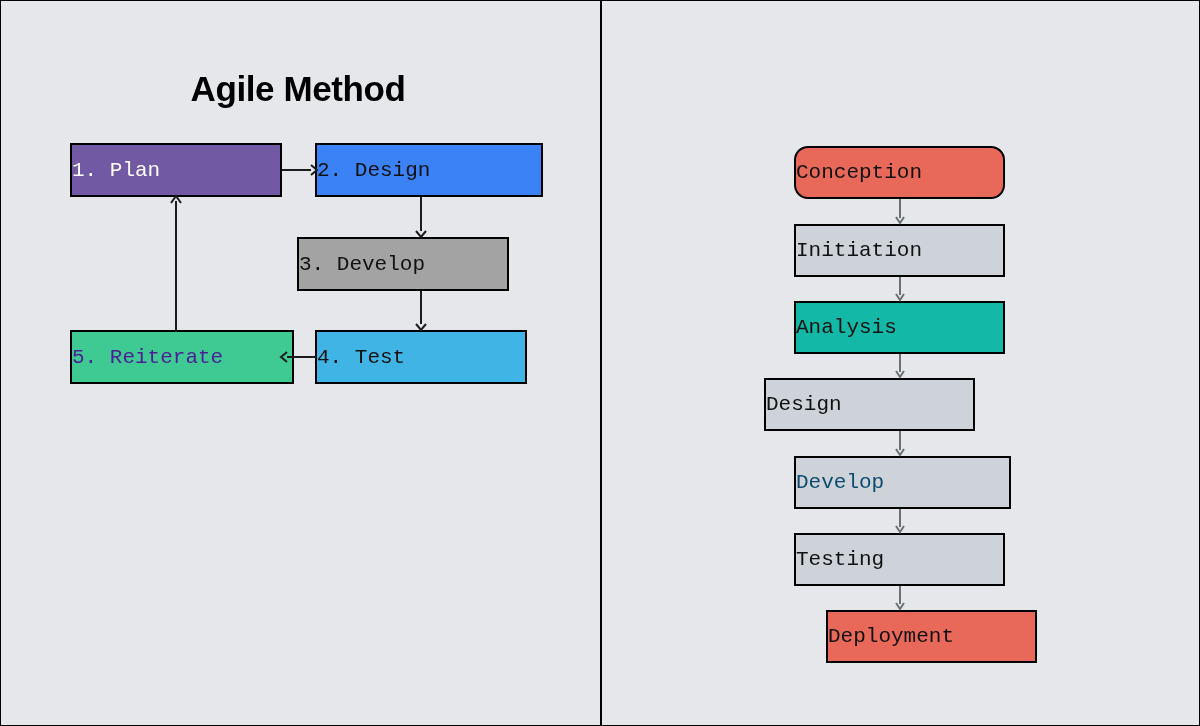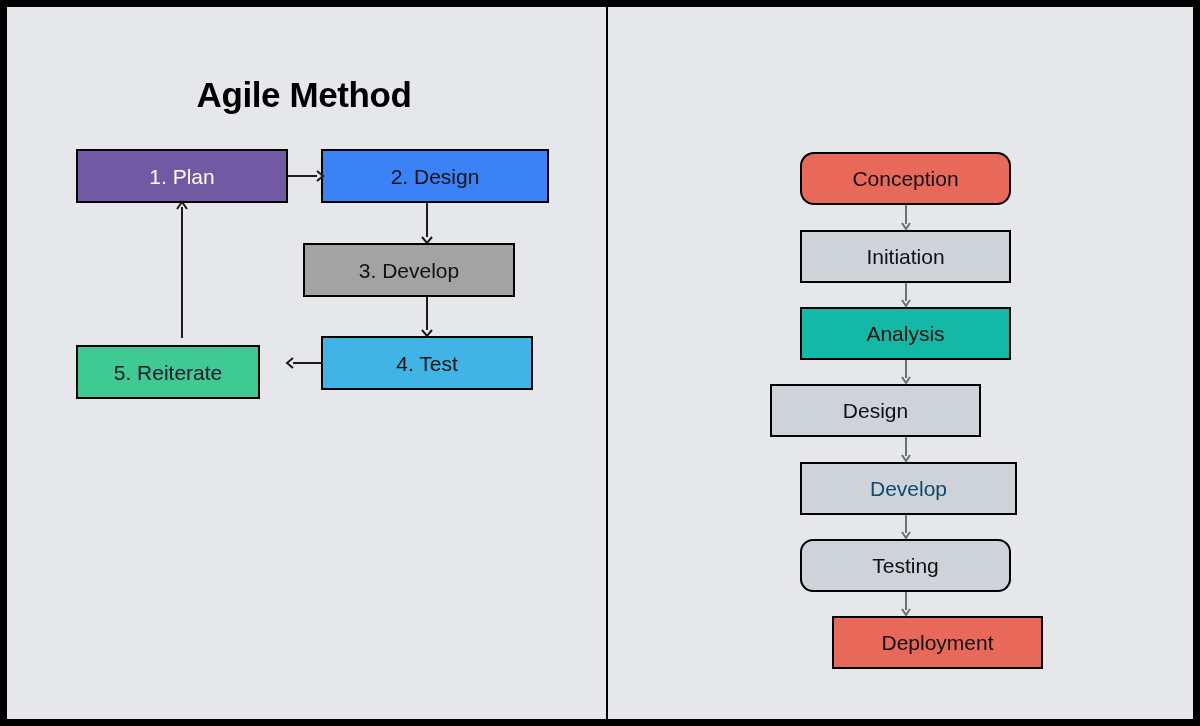--- a/index.html
+++ b/index.html
@@ -7,21 +7,21 @@
     margin: 0;
     padding: 0;
     background: #ffffff;
   }
   #canvas {
     position: relative;
     width: 1200px;
     height: 726px;
     background: #e5e7ea;
     box-sizing: border-box;
-    border: 7px solid #ef4444;
+    border: 1px solid #ef4444;
     overflow: hidden;
     font-family: "Liberation Sans", sans-serif;
     padding-left: 46px;
   }
   .divider {
     position: absolute;
     top: 0;
     bottom: 0;
     width: 2px;
     background: #000000;
@@ -34,25 +34,26 @@
     color: #000000;
     letter-spacing: -0.4px;
     white-space: nowrap;
   }
   .node {
     position: absolute;
     box-sizing: border-box;
     border: 2px solid #000000;
     display: flex;
     align-items: center;
-    justify-content: center;
+    justify-content: flex-start;
     font-size: 21px;
     color: #111111;
     line-height: 1;
     white-space: nowrap;
+    font-family: Liberation Mono, monospace;
   }
   .connector {
     position: absolute;
   }
   .connector svg {
     display: block;
     overflow: visible;
   }
 </style>
 </head>
@@ -70,21 +71,21 @@
       </div>
       <div class="node" style="left: 314px; top: 142px; width: 228px; height: 54px; background: #3b82f6; color: rgb(17, 17, 17); border-color: rgb(0, 0, 0);">
         <span>2. Design</span>
       </div>
       <div class="node" style="left: 296px; top: 236px; width: 212px; height: 54px; background: #a3a3a3; color: rgb(17, 17, 17); border-color: rgb(0, 0, 0);">
         <span>3. Develop</span>
       </div>
       <div class="node" style="left: 314px; top: 329px; width: 212px; height: 54px; background: rgb(64, 180, 229); color: rgb(17, 17, 17); border-color: rgb(0, 0, 0);">
         <span>4. Test</span>
       </div>
-      <div class="node" style="left: 69px; top: 338px; width: 184px; height: 54px; background: rgb(63, 202, 148); color: #0f172a; border-color: rgb(0, 0, 0);">
+      <div class="node" style="left: 69px; top: 329px; width: 224px; height: 54px; background: rgb(63, 202, 148); color: #4c1d95; border-color: rgb(0, 0, 0);">
         <span>5. Reiterate</span>
       </div>
     </div>
 
   <div class="connector" id="agile-edge-plan-design" style="left:281px; top:157px; width:36px; height:24px;">
     <svg width="36" height="24" viewBox="0 0 36 24">
       <line x1="0" y1="12" x2="29" y2="12" stroke="#1c1c1c" stroke-width="2"></line>
       <path d="M29,7 L35,12 L29,17" fill="none" stroke="#1c1c1c" stroke-width="2"></path>
     </svg>
   </div>
@@ -127,21 +128,21 @@
       </div>
       <div class="node" style="left: 793px; top: 300px; width: 211px; height: 53px; background: #14b8a6; color: rgb(17, 17, 17); border-color: rgb(0, 0, 0);">
         <span>Analysis</span>
       </div>
       <div class="node" style="left: 763px; top: 377px; width: 211px; height: 53px; background: rgb(205, 211, 216); color: rgb(17, 17, 17); border-color: rgb(0, 0, 0);">
         <span>Design</span>
       </div>
       <div class="node" style="left: 793px; top: 455px; width: 217px; height: 53px; background: rgb(205, 211, 216); color: #0c4a6e; border-color: rgb(0, 0, 0);">
         <span>Develop</span>
       </div>
-      <div class="node" style="left: 793px; top: 532px; width: 211px; height: 53px; background: rgb(205, 211, 216); color: rgb(17, 17, 17); border-color: rgb(0, 0, 0); border-radius: 13px;">
+      <div class="node" style="left: 793px; top: 532px; width: 211px; height: 53px; background: rgb(205, 211, 216); color: rgb(17, 17, 17); border-color: rgb(0, 0, 0);">
         <span>Testing</span>
       </div>
       <div class="node" style="left: 793px; top: 609px; width: 211px; height: 53px; background: rgb(232, 104, 90); color: rgb(17, 17, 17); border-color: rgb(0, 0, 0); margin-left: 32px;">
         <span>Deployment</span>
       </div>
     </div>
   <div id="waterfall-edges">
       <div class="connector" style="left: 886.5px; top: 198px; width: 24px; height: 25px;">
         <svg width="24" height="25" viewBox="0 0 24 25">
           <line x1="12" y1="0" x2="12" y2="19" stroke="#6b7075" stroke-width="2"></line>

